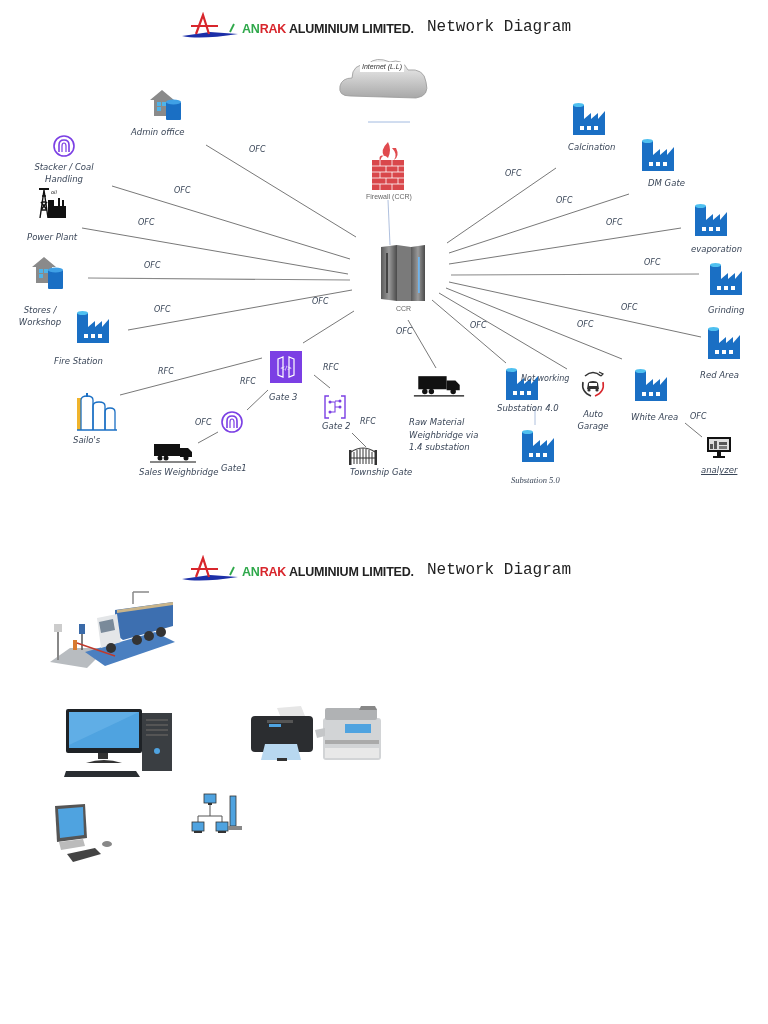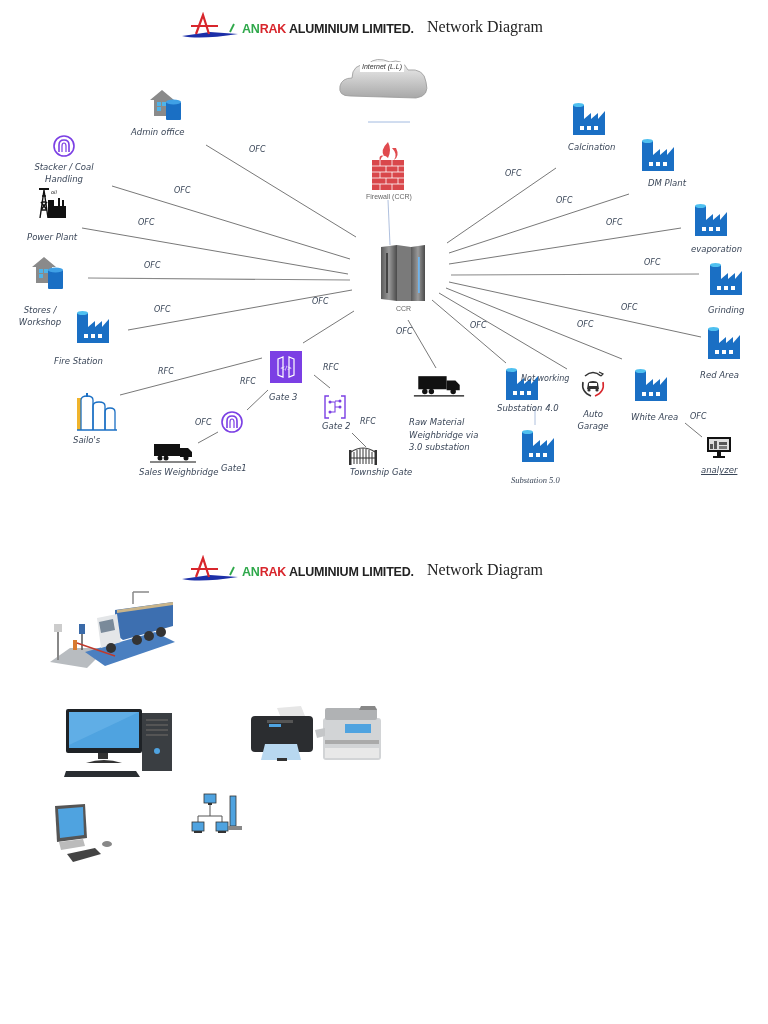--- a/index.html
+++ b/index.html
@@ -2,21 +2,21 @@
 <html><head>
 <meta charset="utf-8">
 <style>
   html, body { margin:0; padding:0; background:#ffffff; }
   body { width:768px; height:1024px; position:relative; overflow:hidden; font-family:"DejaVu Sans", sans-serif; }
   .abs { position:absolute; }
   .header { position:absolute; left:180px; height:30px; width:390px; }
   .brand { position:absolute; left:62px; top:10px; font-family:"Liberation Sans", sans-serif; font-weight:bold; font-size:12.5px; color:#222; letter-spacing:-0.2px; white-space:nowrap; }
   .brand .an { color:#2ea84a;margin-top:24px; }
   .brand .rak { color:#d8262c; }
-  .htitle { position:absolute; left:247px; top:6px; font-family:Liberation Serif, serif; font-size:16px; color:#222; white-space:nowrap; }
+  .htitle { position:absolute; left:247px; top:6px; font-family:Liberation Mono, monospace; font-size:16px; color:#222; white-space:nowrap; }
   .lbl { position:absolute; font-family:"DejaVu Sans", sans-serif; font-style:italic; font-size:8.5px; color:#3a4658; white-space:nowrap; line-height:12px; }
   .lbl.c { text-align:center; }
   .link { position:absolute; font-family:"DejaVu Sans", sans-serif; font-style:italic; font-size:8px; color:#3a4658; white-space:nowrap; }
   .small { font-family:"Liberation Sans", sans-serif; font-style:normal; font-size:7px; color:#666; }
   svg.lines { position:absolute; left:0; top:0; }
   .icon { position:absolute; }
 </style>
 </head>
 <body>
 
@@ -219,21 +219,21 @@
 <div class="lbl" style="left:350px;top:466px;">Township Gate</div>
 
 <svg class="icon" style="left:413px;top:374px" width="52" height="24" viewBox="0 0 46 22">
   <rect x="4" y="2" width="26" height="12" fill="#111"></rect>
   <path d="M30 6 L38 6 L42 10 L42 15 L30 15 Z" fill="#111"></path>
   <circle cx="10" cy="16" r="2.5" fill="#111"></circle>
     <circle cx="16" cy="16" r="2.5" fill="#111"></circle>
     <circle cx="36" cy="16" r="2.5" fill="#111"></circle>
   <line x1="0" y1="20" x2="46" y2="20" stroke="#111" stroke-width="1.2"></line>
 </svg>
-<div class="lbl" style="left:409px;top:416px;width:80px;white-space:normal;line-height:12.5px;">Raw Material Weighbridge via 3.0 substation</div>
+<div class="lbl" style="left:409px;top:416px;width:80px;white-space:normal;line-height:12.5px;">Raw Material Weighbridge via 1.4 substation</div>
 
 <svg class="icon" style="left:505px;top:366px" width="36" height="36" viewBox="0 0 36 36">
   <rect x="1" y="4" width="11" height="30" fill="#1a6fc4"></rect>
   <ellipse cx="6.5" cy="4" rx="5.5" ry="2" fill="#4fc0f0"></ellipse>
   <path d="M12 34 L12 18 L19 12 L19 18 L26 12 L26 18 L33 10 L33 34 Z" fill="#1a6fc4"></path>
   <rect x="8" y="25" width="4" height="4" fill="#fff"></rect>
     <rect x="15" y="25" width="4" height="4" fill="#fff"></rect>
     <rect x="22" y="25" width="4" height="4" fill="#fff"></rect>
 </svg>
 <div class="lbl" style="left:497px;top:402px;">Substation 4.0</div>
@@ -313,21 +313,21 @@
 <div class="lbl" style="left:691px;top:243px;">evaporation</div>
 
 <svg class="icon" style="left:641px;top:137px" width="36" height="36" viewBox="0 0 36 36">
   <rect x="1" y="4" width="11" height="30" fill="#1a6fc4"></rect>
   <ellipse cx="6.5" cy="4" rx="5.5" ry="2" fill="#4fc0f0"></ellipse>
   <path d="M12 34 L12 18 L19 12 L19 18 L26 12 L26 18 L33 10 L33 34 Z" fill="#1a6fc4"></path>
   <rect x="8" y="25" width="4" height="4" fill="#fff"></rect>
     <rect x="15" y="25" width="4" height="4" fill="#fff"></rect>
     <rect x="22" y="25" width="4" height="4" fill="#fff"></rect>
 </svg>
-<div class="lbl" style="left:648px;top:177px;">DM Plant</div>
+<div class="lbl" style="left:648px;top:177px;">DM Gate</div>
 
 <svg class="icon" style="left:572px;top:101px" width="36" height="36" viewBox="0 0 36 36">
   <rect x="1" y="4" width="11" height="30" fill="#1a6fc4"></rect>
   <ellipse cx="6.5" cy="4" rx="5.5" ry="2" fill="#4fc0f0"></ellipse>
   <path d="M12 34 L12 18 L19 12 L19 18 L26 12 L26 18 L33 10 L33 34 Z" fill="#1a6fc4"></path>
   <rect x="8" y="25" width="4" height="4" fill="#fff"></rect>
     <rect x="15" y="25" width="4" height="4" fill="#fff"></rect>
     <rect x="22" y="25" width="4" height="4" fill="#fff"></rect>
 </svg>
 <div class="lbl" style="left:568px;top:141px;">Calcination</div>

